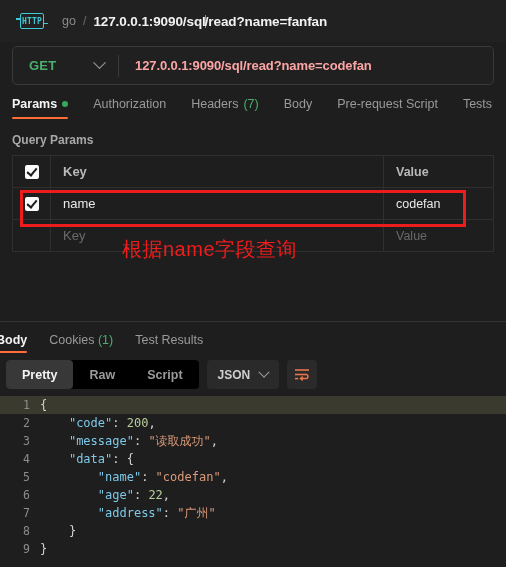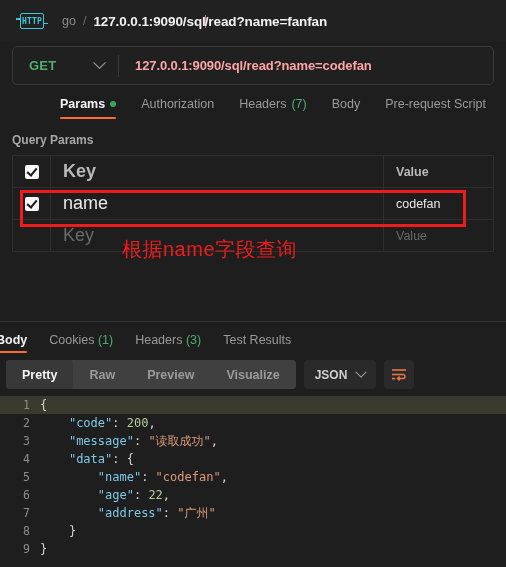--- a/index.html
+++ b/index.html
@@ -119,21 +119,20 @@
     overflow: hidden;
   }
 
   
   .req-tabs {
     display: flex;
     align-items: flex-end;
     padding: 11px 12px 0 12px;
     gap: 0;
     height: 34px;
-    margin-left: 48px;
   }
   .rtab {
     position: relative;
     font-size: 12.5px;
     color: #9a9a9a;
     padding: 0 0 8px 0;
     margin-right: 25px;
     white-space: nowrap;
     display: flex;
     align-items: center;
@@ -198,21 +197,21 @@
     border-bottom: 2px solid #1c1c1c;
     transform: rotate(40deg);
   }
   .cell-key {
     flex: 1;
     height: 100%;
     display: flex;
     align-items: center;
     padding-left: 12px;
     border-right: 1px solid #2f2f2f;
-    font-size: 18px;
+    font-size: 13px;
   }
   .cell-val {
     width: 109px;
     flex: none;
     height: 100%;
     display: flex;
     align-items: center;
     padding-left: 12px;
     font-size: 12.5px;
   }
@@ -287,21 +286,21 @@
 
   .fmt-row {
     display: flex;
     align-items: center;
     padding: 7px 0 7px 6px;
     gap: 8px;
   }
   .seg {
     display: flex;
     align-items: center;
-    background: #404040;
+    background: #000000;
     border-radius: 4px;
     height: 29px;
     padding: 0;
   }
   .seg-item {
     font-size: 12.5px;
     color: #9a9a9a;
     padding: 0 16px;
     height: 29px;
     display: flex;
@@ -451,34 +450,29 @@
 
     <div class="res-tabs">
       <div class="stab active">
         <span>Body</span>
       </div>
       <div class="stab">
         <span>Cookies</span>
         <span class="cnt">(1)</span>
       </div>
       <div class="stab">
-        <span>Headers</span>
-        <span class="cnt">(3)</span>
-      </div>
-      <div class="stab">
         <span>Test Results</span>
       </div>
     </div>
 
     <div class="fmt-row">
       <div class="seg">
         <div class="seg-item active">Pretty</div>
         <div class="seg-item">Raw</div>
-        <div class="seg-item">Preview</div>
-        <div class="seg-item">Visualize</div>
+        <div class="seg-item">Script</div>
       </div>
       <div class="sel">
         <span>JSON</span>
         <span class="chev"></span>
       </div>
       <div class="wrapbtn">
         <svg width="16" height="13" viewBox="0 0 16 13">
           <line x1="1" y1="2" x2="15" y2="2" stroke="#e8764b" stroke-width="1.6"></line>
           <line x1="1" y1="6.5" x2="13" y2="6.5" stroke="#e8764b" stroke-width="1.6"></line>
           <path d="M13 6.5 a2.6 2.6 0 0 1 0 4 H7" fill="none" stroke="#e8764b" stroke-width="1.6"></path>

